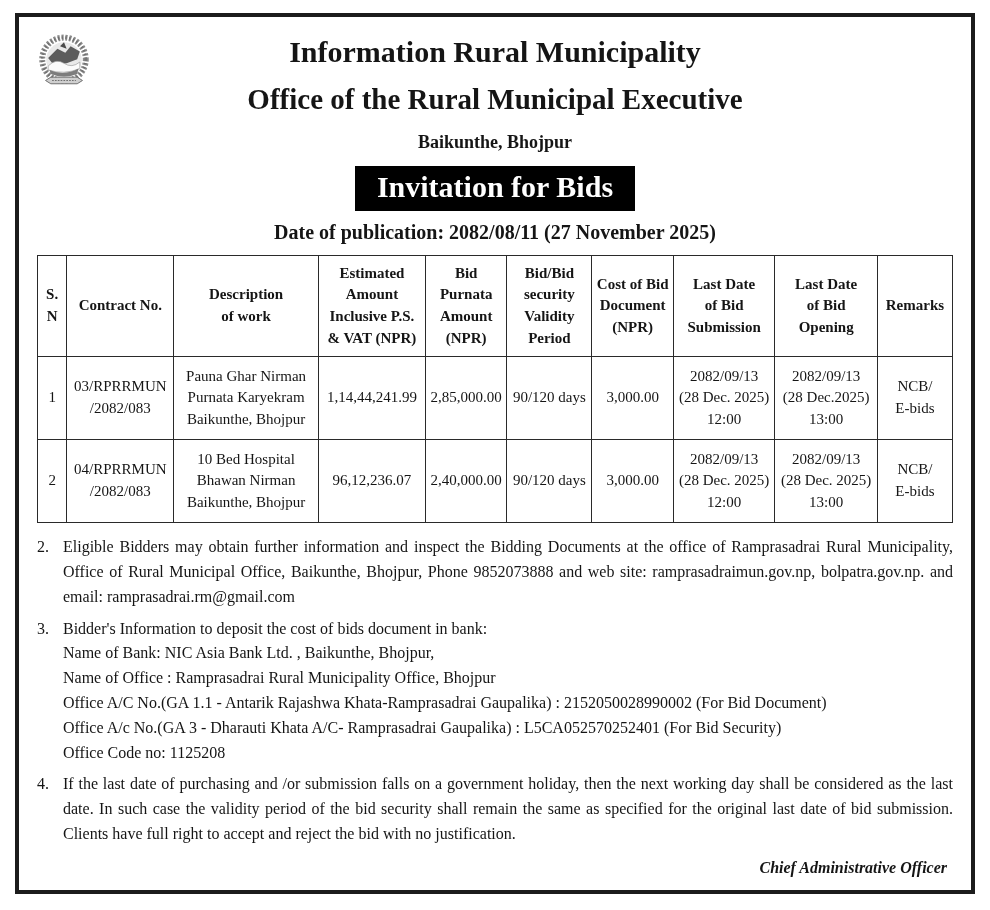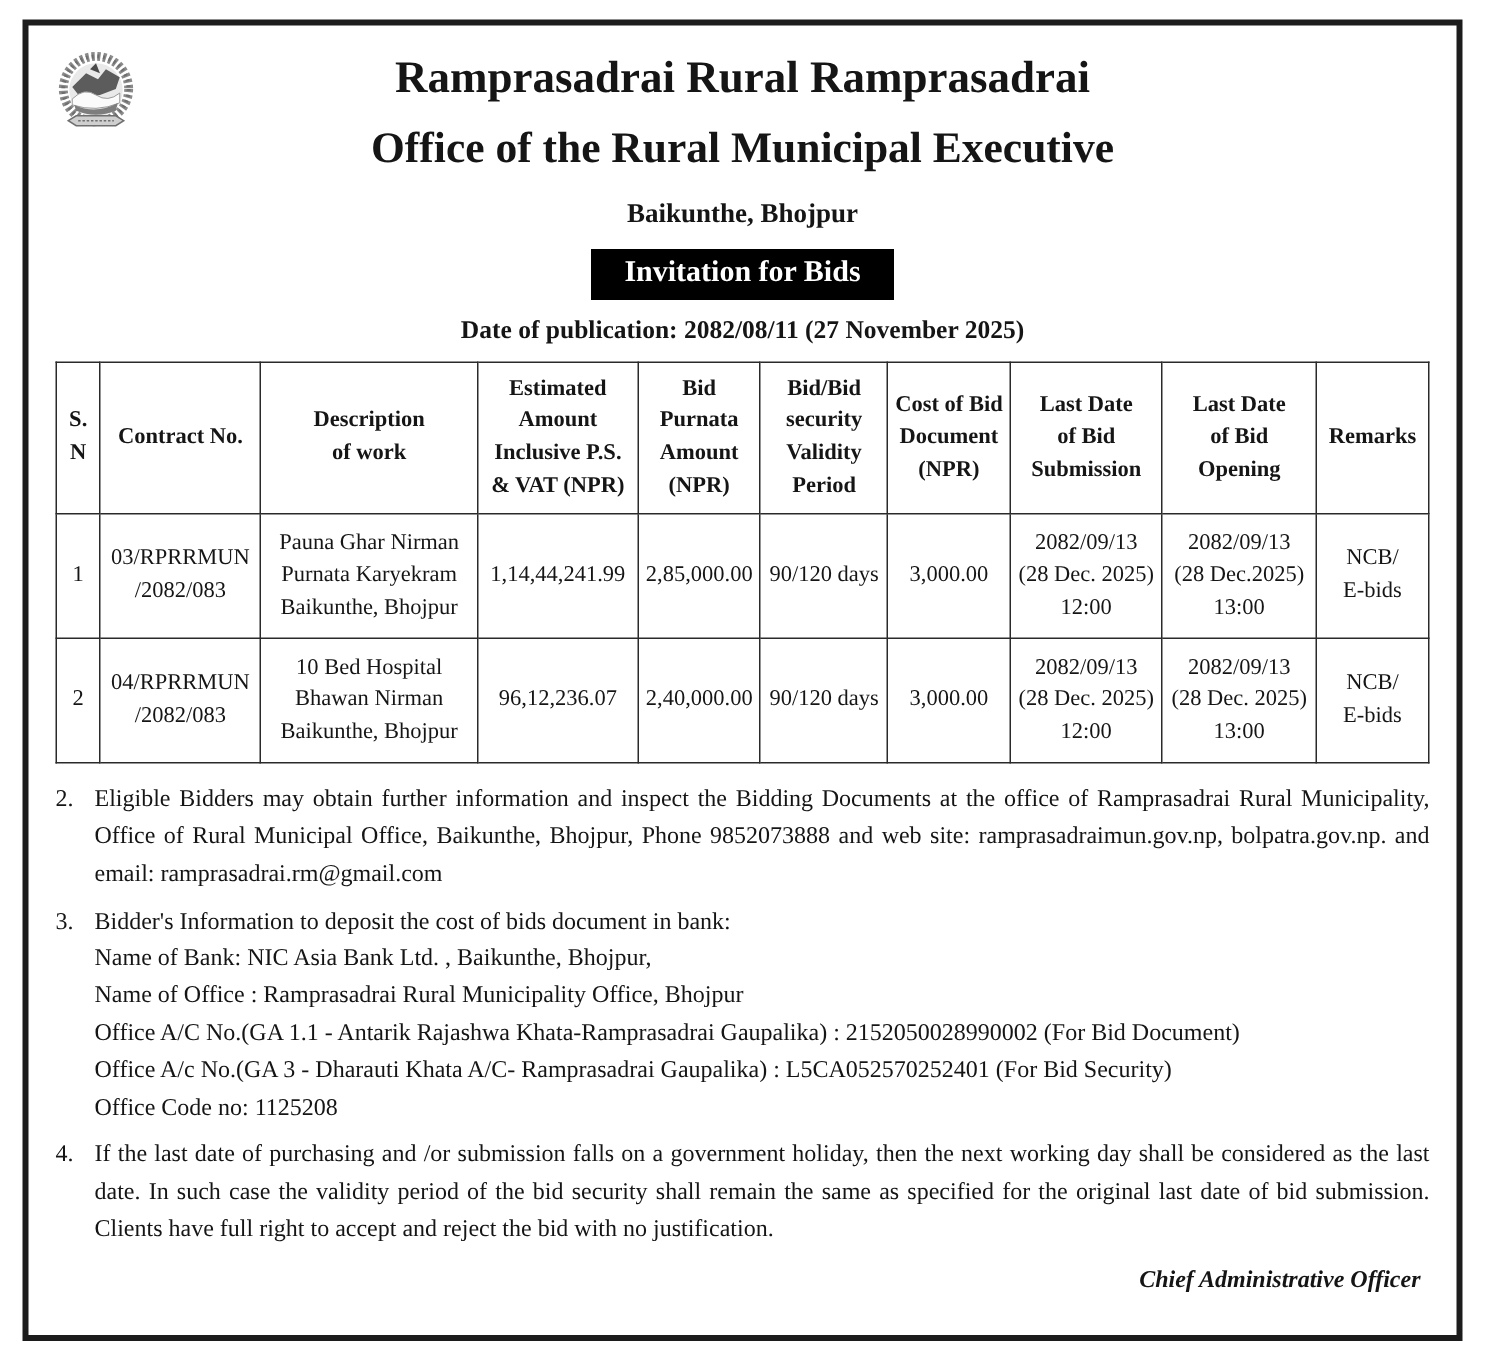--- a/index.html
+++ b/index.html
@@ -25,24 +25,24 @@
     width:66px;height:66px;
   }
   .hdr{text-align:center;}
   .title-1{font-size:30px;font-weight:bold;line-height:1.25;margin-top:2px;}
   .title-2{font-size:29px;font-weight:bold;line-height:1.3;margin-top:10px;}
   .addr-1,.addr-2{font-size:18px;font-weight:bold;margin-top:14px;}
   .banner-wrap{text-align:center;margin-top:13px;}
   .banner{
     display:inline-block;
     background:#000;color:#fff;
-    font-size:20px;font-weight:bold;
+    font-size:30px;font-weight:bold;
     padding:4px 22px 7px 22px;
   }
-  .pub-date{text-align:center;font-size:17px;font-weight:bold;margin-top:10px;}
+  .pub-date{text-align:center;font-size:20px;font-weight:bold;margin-top:10px;}
   .intro{font-size:16px;margin-top:9px;}
   table.bids{
     width:100%;
     border-collapse:collapse;
     margin-top:11px;
     table-layout:fixed;
   }
   table.bids th, table.bids td{
     border:1.6px solid #2a2a2a;
     text-align:center;
@@ -82,21 +82,21 @@
       <path d="M26 56 Q38 44 50 52 Q62 60 74 50 L74 60 Q50 70 26 62 Z" fill="#fbfbfb" stroke="#9a9a9a" stroke-width="1"></path>
 
       <path d="M28 62 Q50 72 72 60 L70 68 Q50 76 30 68 Z" fill="#7d7d7d"></path>
 
       <path d="M22 78 L30 73 L70 73 L78 78 L70 83 L30 83 Z" fill="#cfcfcf" stroke="#6f6f6f" stroke-width="1.5"></path>
       <line x1="32" y1="78" x2="68" y2="78" stroke="#6f6f6f" stroke-width="1.6" stroke-dasharray="2.5 1.8"></line>
     </svg>
   </div>
 
   <div class="hdr">
-    <div class="title-1">Ramprasadrai Rural Ramprasadrai</div>
+    <div class="title-1">Information Rural Municipality</div>
     <div class="title-2">Office of the Rural Municipal Executive</div>
     <div class="addr-1">Baikunthe, Bhojpur</div>
     <div class="banner-wrap">
       <span class="banner">Invitation for Bids</span>
     </div>
     <div class="pub-date">Date of publication: 2082/08/11 (27 November 2025)</div>
   </div>
 
 
   <table class="bids">

